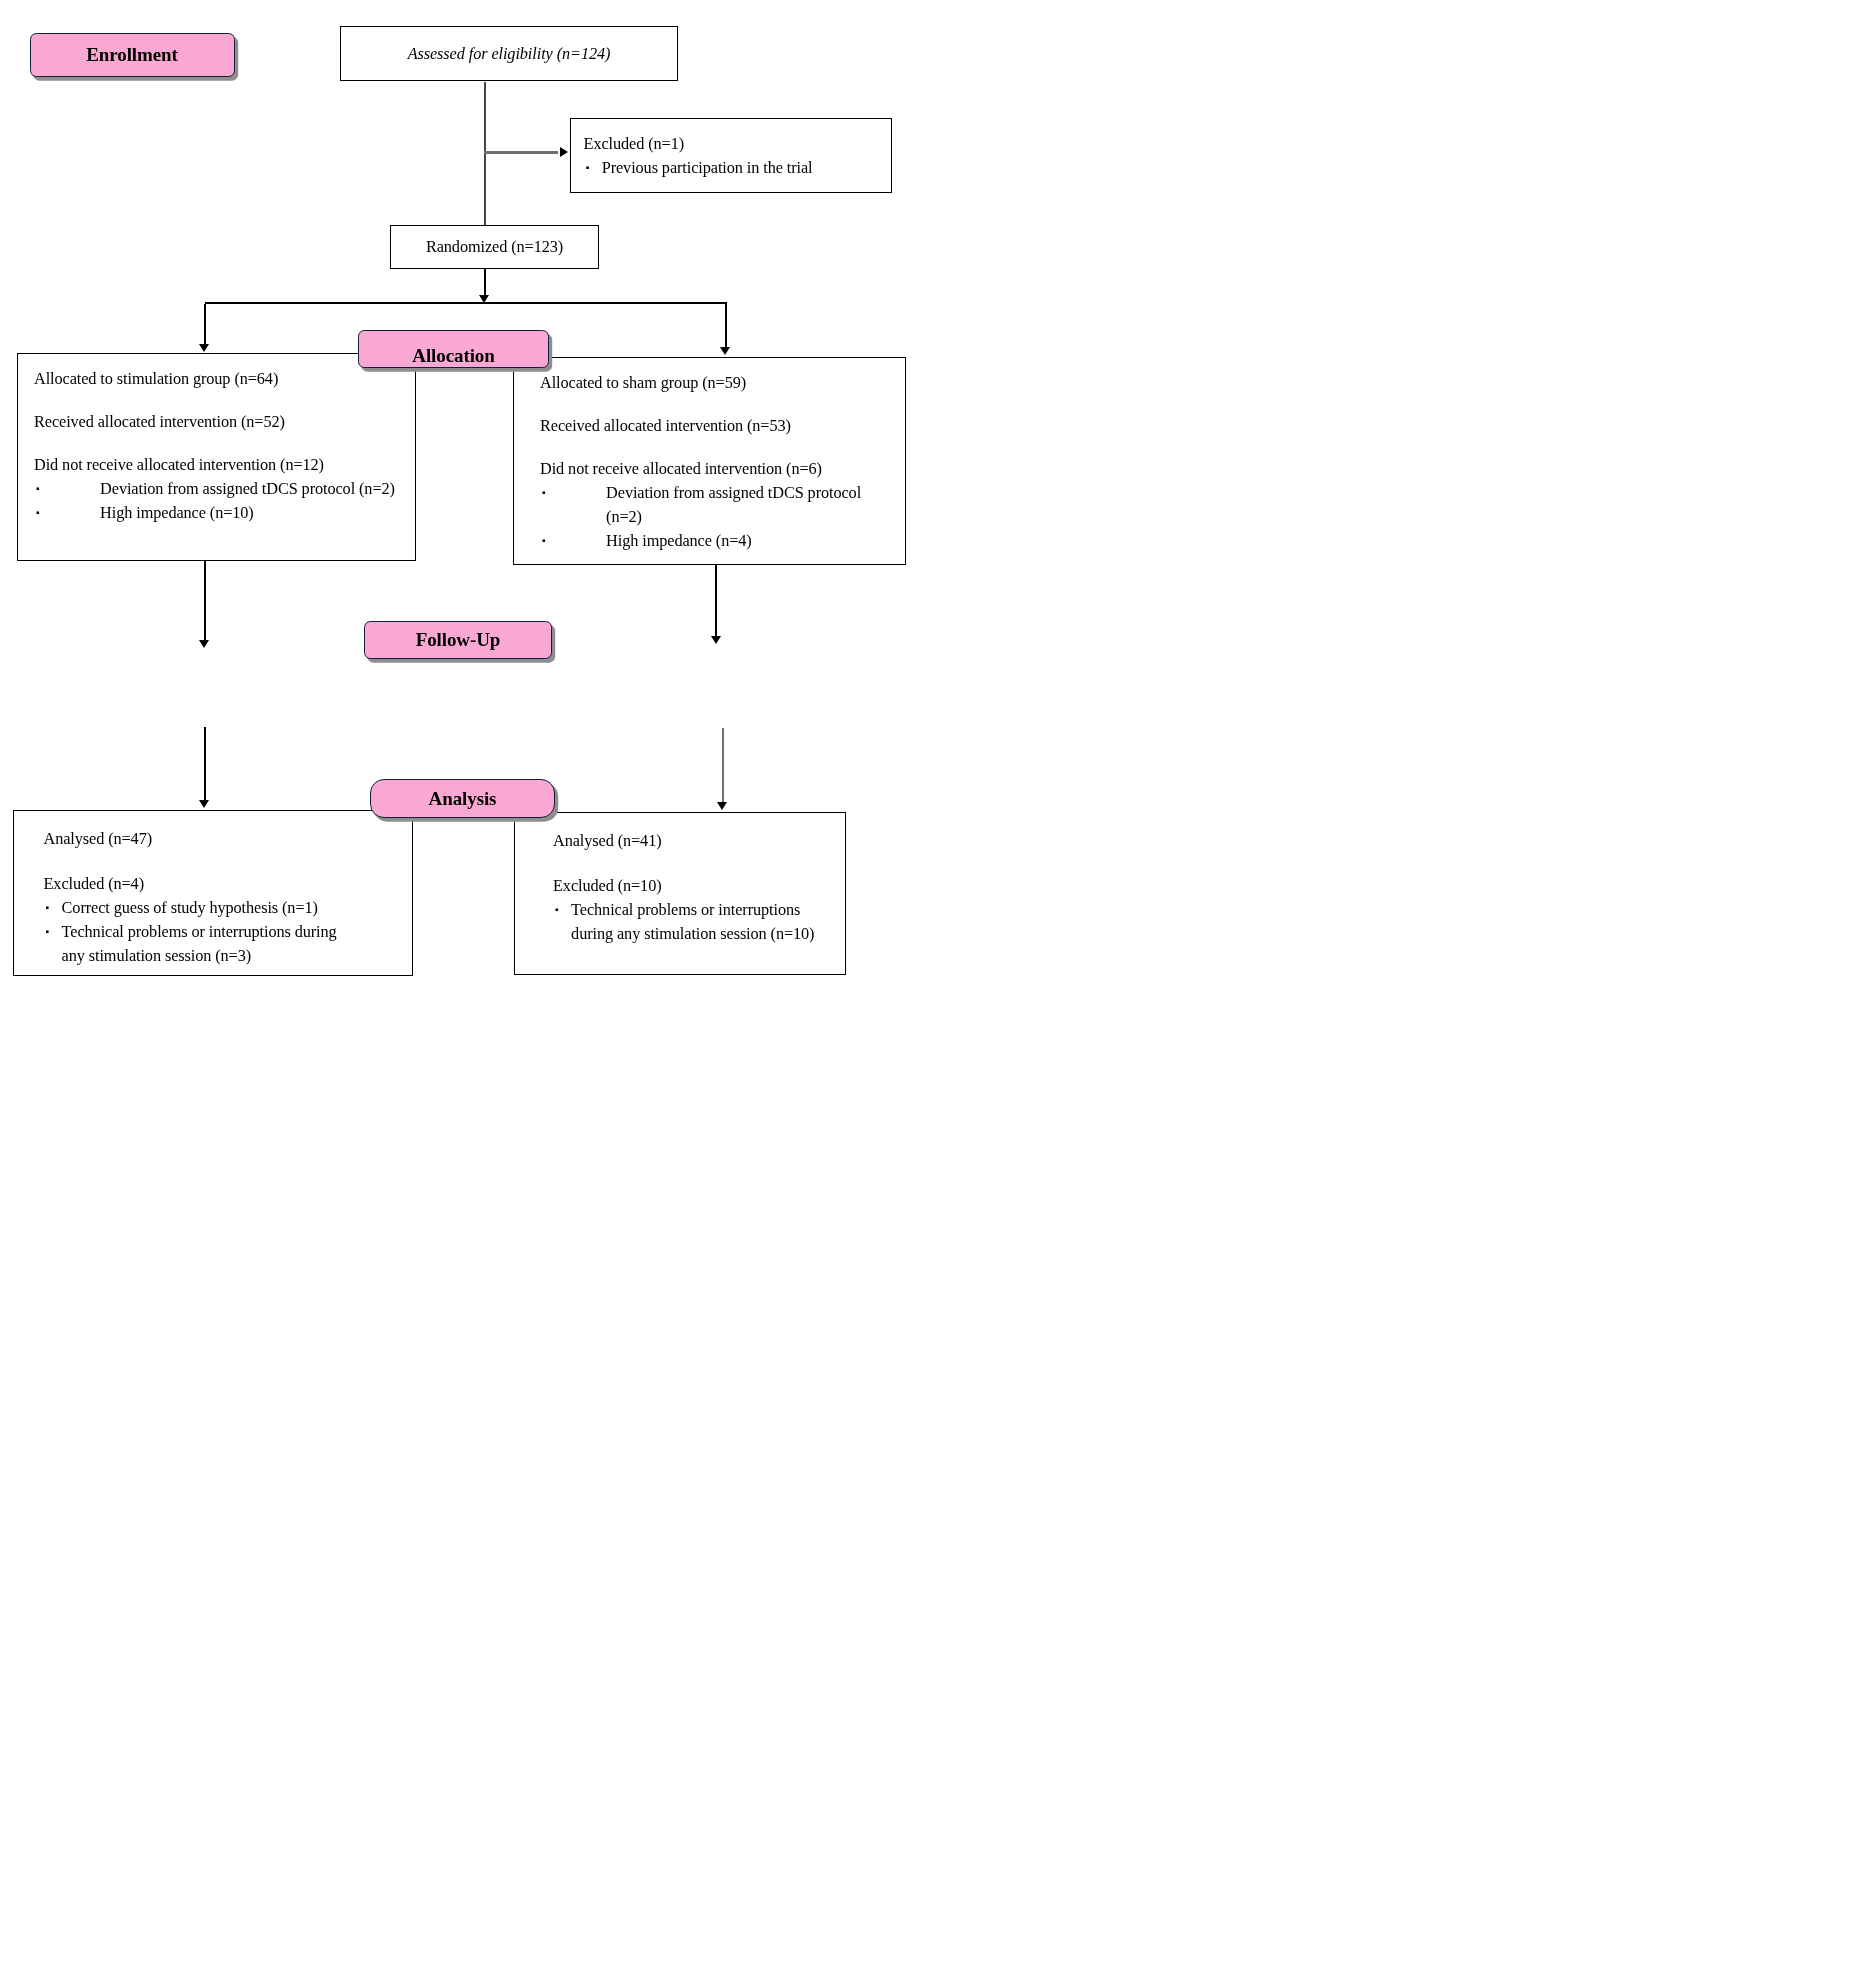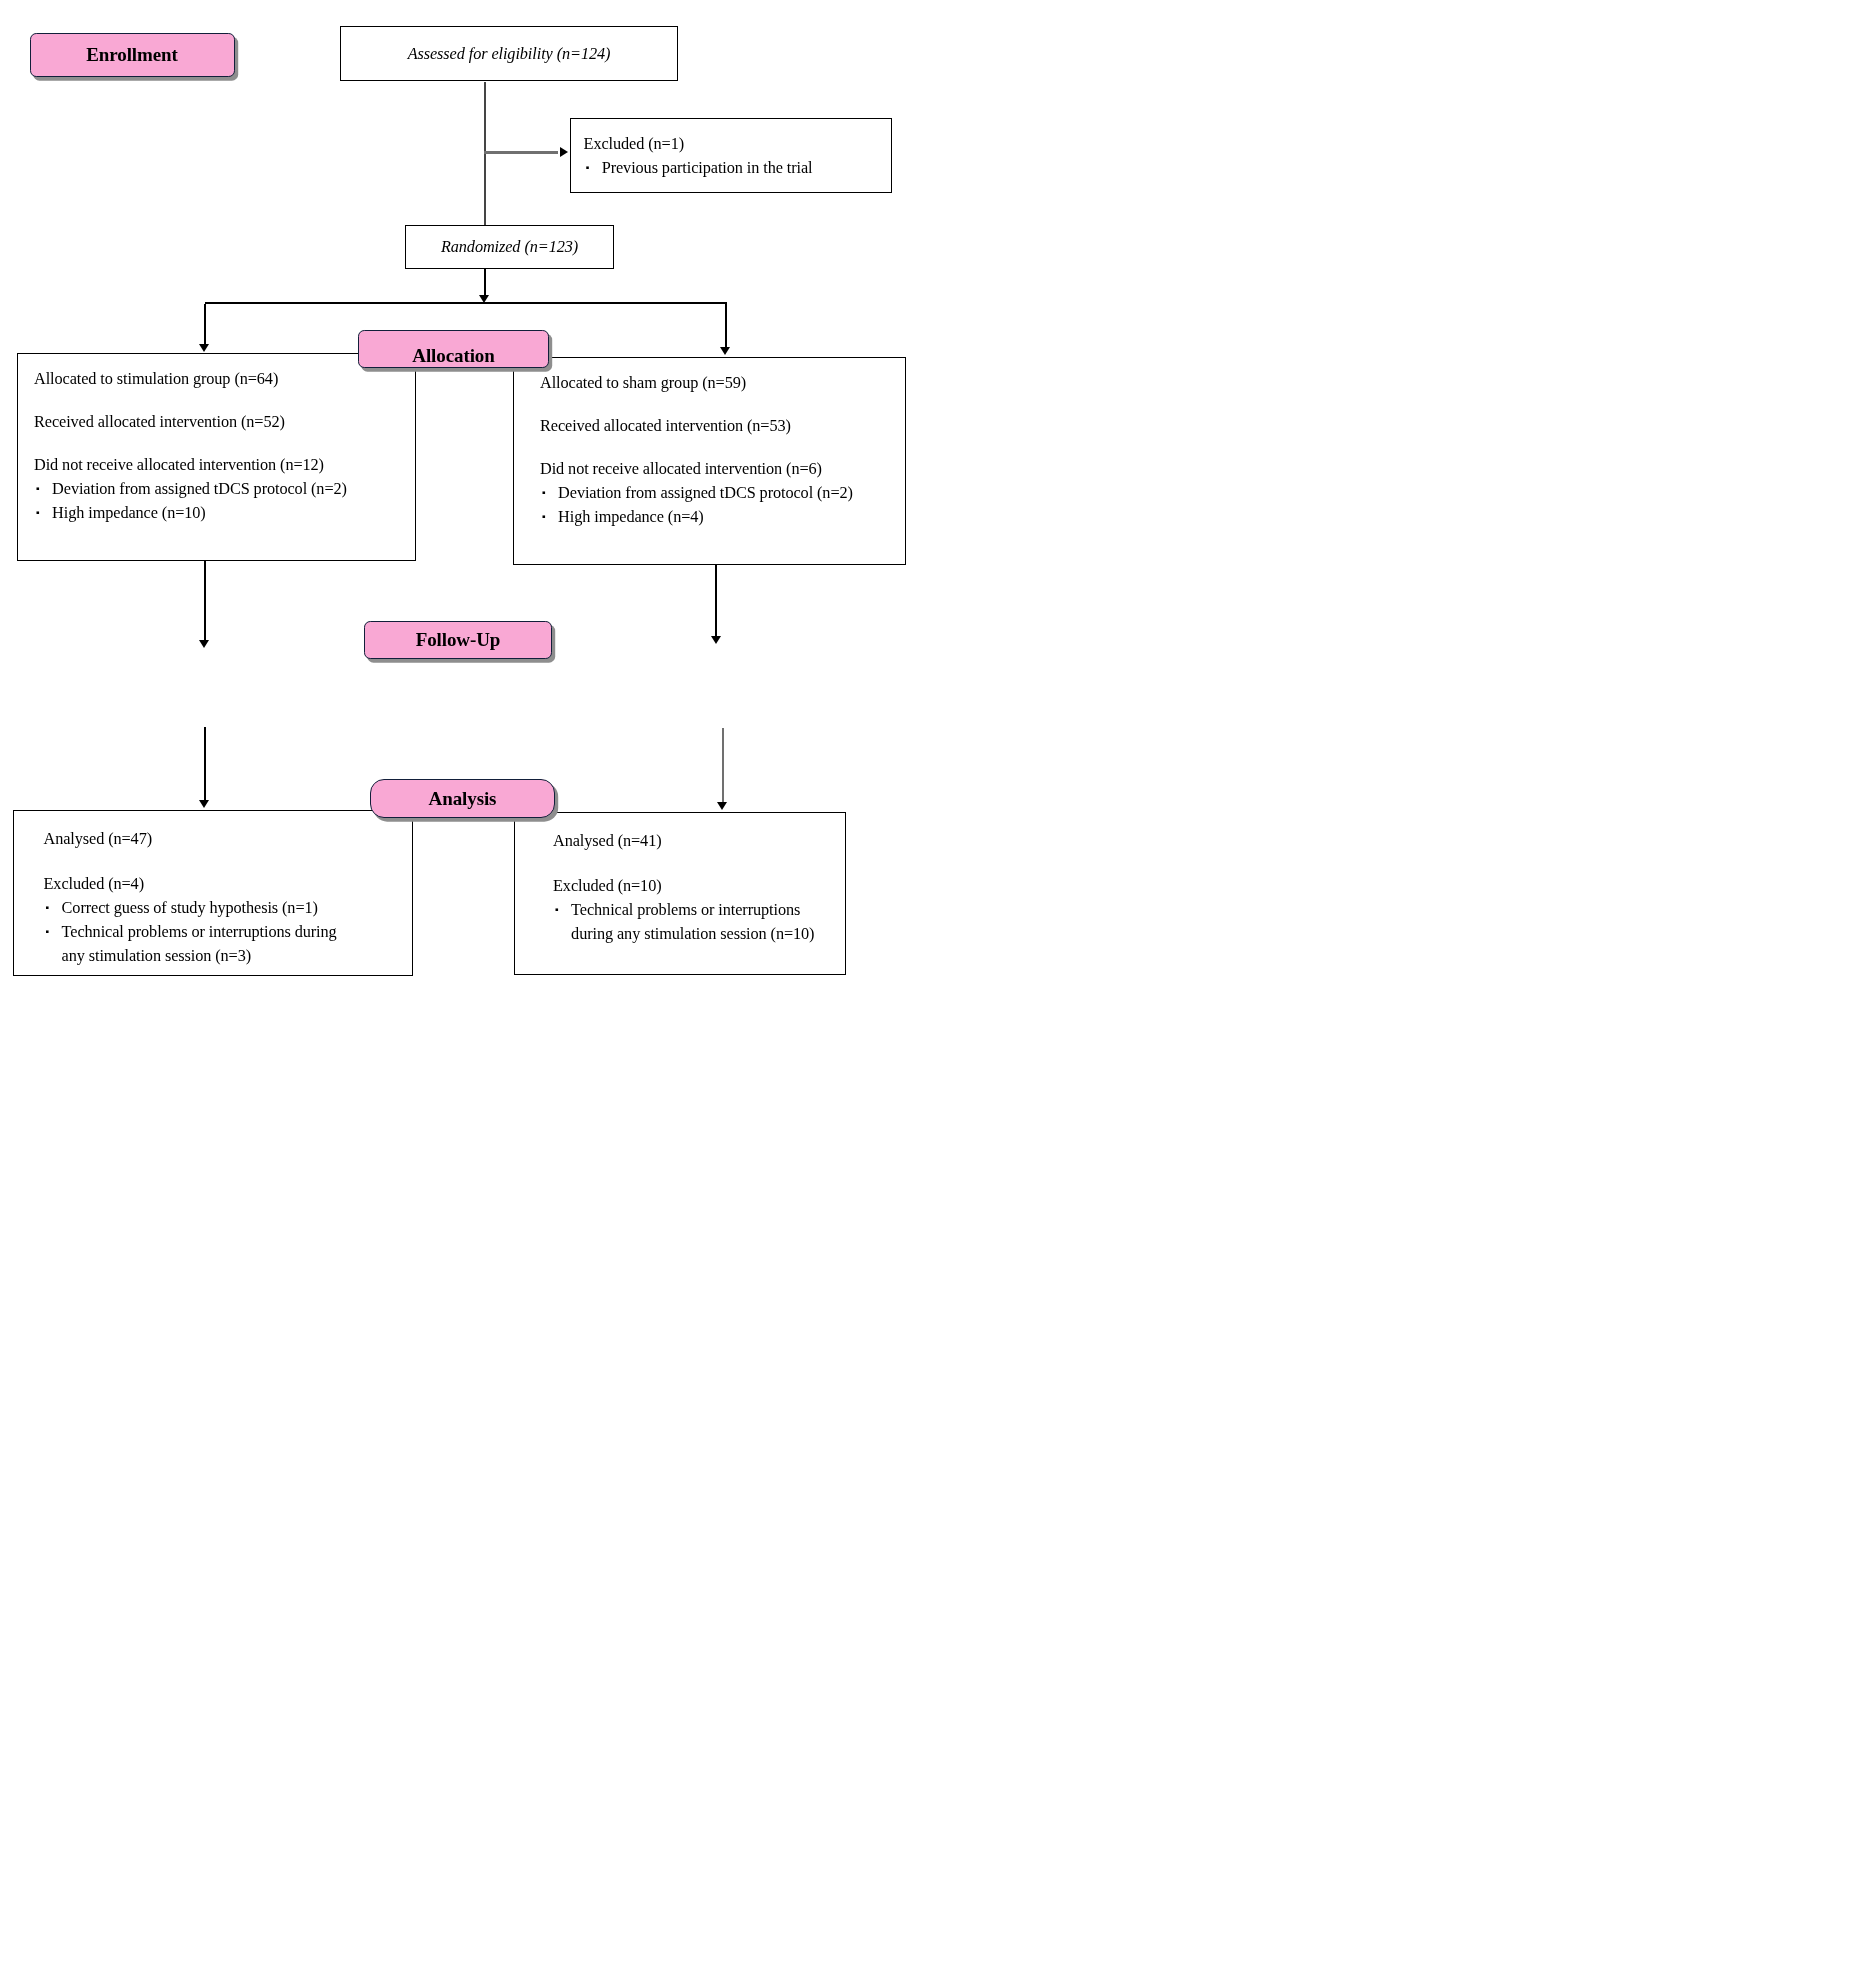--- a/index.html
+++ b/index.html
@@ -33,21 +33,21 @@
   .arr-d { position:absolute; width:0; height:0;
     border-left:5.3px solid transparent; border-right:5.3px solid transparent;
     border-top:8.4px solid #000; z-index:6; }
   .arr-r { position:absolute; width:0; height:0;
     border-top:5.3px solid transparent; border-bottom:5.3px solid transparent;
     border-left:8.4px solid #000; z-index:6; }
   
   .b-row { display:flex; align-items:flex-start; }
   .b-mark { flex:0 0 16px; padding-left:2.1px; font-size:10.5px; line-height:24px; }
   .b-text { flex:0 1 auto; }
-  .b-text.w600 { max-width:316px; }
+  .b-text.w600 { max-width:316px;margin-left:48px; }
   .b-text.w575 { max-width:302px; }
 </style>
 </head>
 <body>
 
 <div id="canvas">
 
   <div class="vline dgray" style="left:484px; top:82px; height:144px;"></div>
   <div class="hline gray" style="left:484px; top:151px; width:74px; height:2.6px;"></div>
   <div class="arr-r" style="left:560px; top:147px;"></div>
@@ -89,21 +89,21 @@
   </div>
 
   <div class="node" style="left:570px; top:118px; width:322px; height:75px; padding:12.6px 5.3px 0 12.6px;">
     <p>Excluded (n=1)</p>
     <div class="b-row">
       <span class="b-mark">▪</span>
       <span class="b-text">Previous participation in the trial</span>
     </div>
   </div>
 
-  <div class="node center" style="left:405px; top:225px; width:209px; height:44px;font-style:italic;">
+  <div class="node center" style="left:390px; top:225px; width:209px; height:44px;">
     <span>Randomized (n=123)</span>
   </div>
 
   <div class="node" style="left:17px; top:353px; width:399px; height:208px; padding:12.6px 5.3px 0 16px;">
     <p>Allocated to stimulation group (n=64)</p>
     <p class="gap">Received allocated intervention (n=52)</p>
     <p class="gap">Did not receive allocated intervention (n=12)</p>
     <div class="b-row">
       <span class="b-mark">▪</span>
       <span class="b-text w600">Deviation from assigned tDCS protocol (n=2)</span>

